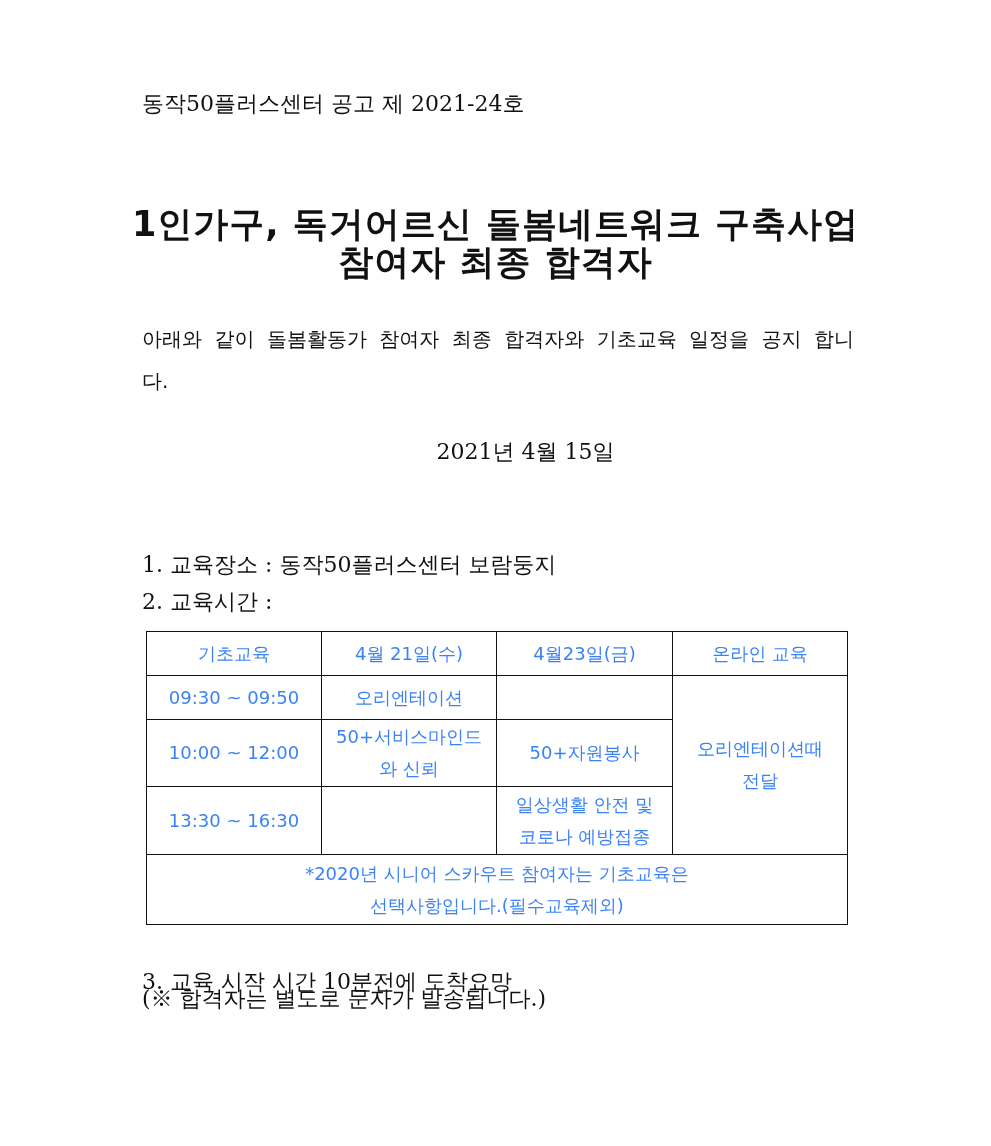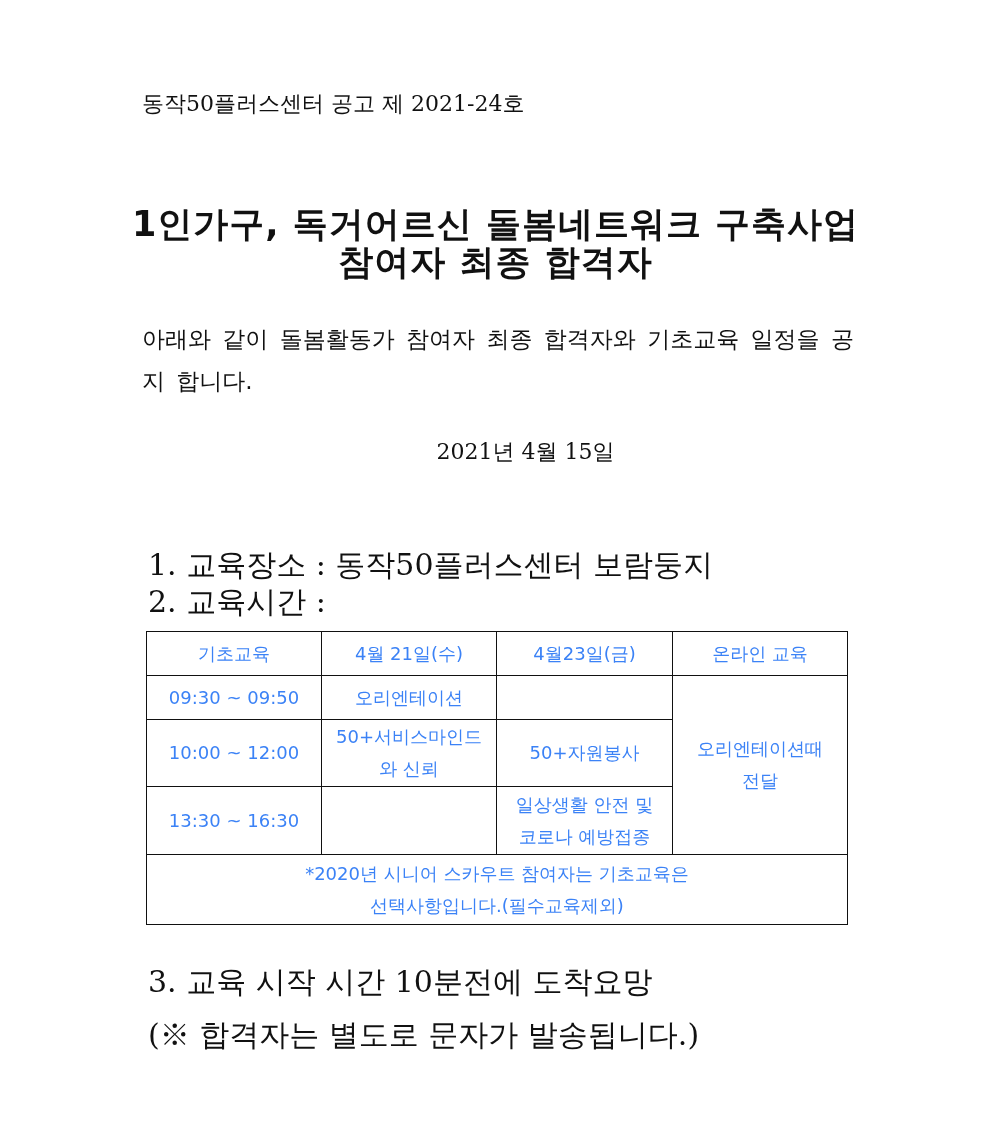--- a/index.html
+++ b/index.html
@@ -41,43 +41,42 @@
       letter-spacing: 1px;
       line-height: 48px;
     }
     .title-1 { top: 180px; margin-top: 20px; }
     .title-2 { top: 238px; }
     .intro {
       position: absolute;
       left: 142px;
       width: 712px;
       font-family: "DejaVu Sans", "Liberation Sans", sans-serif;
-      font-size: 23px;
+      font-size: 20px;
       line-height: 42px;
       top: 318px;
       text-align: justify;
       text-align-last: left;
       word-spacing: 4px;
     }
     .center-line {
       position: absolute;
       left: 0;
       width: 991px;
       text-align: center;
       font-size: 22px;
       line-height: 34px;
       margin-left: 30px;
     }
     .date { top: 435px; }
     .issuer { top: 474px; }
     .item {
       left: 142px;
-      font-size: 30px;
+      font-size: 22px;
       line-height: 34px;
-      margin-left: 6px;
     }
     .item-1 { top: 548px; }
     .item-2 { top: 585px; }
     .schedule {
       position: absolute;
       left: 146px;
       top: 631px;
       border-collapse: collapse;
       font-family: "DejaVu Sans", "Liberation Sans", sans-serif;
       font-size: 18px;
@@ -93,21 +92,21 @@
     .col-1 { width: 166px; }
     .col-2 { width: 166px; }
     .col-3 { width: 167px; }
     .col-4 { width: 166px; }
     .row-h td { height: 43px; }
     .row-1 td { height: 43px; }
     .row-2 td { height: 66px; }
     .row-3 td { height: 67px; }
     .row-f td { height: 69px; }
     .note-3 { top: 965px; }
-    .note-a { top: 1018px; text-align: right; }
+    .note-a { top: 982px; text-align: right; }
     .note-b {
       left: 142px;
       top: 1043px;
       width: 712px;
       white-space: normal;
       font-size: 22px;
       line-height: 40px;
       text-align: justify;
       text-align-last: left;
     }

